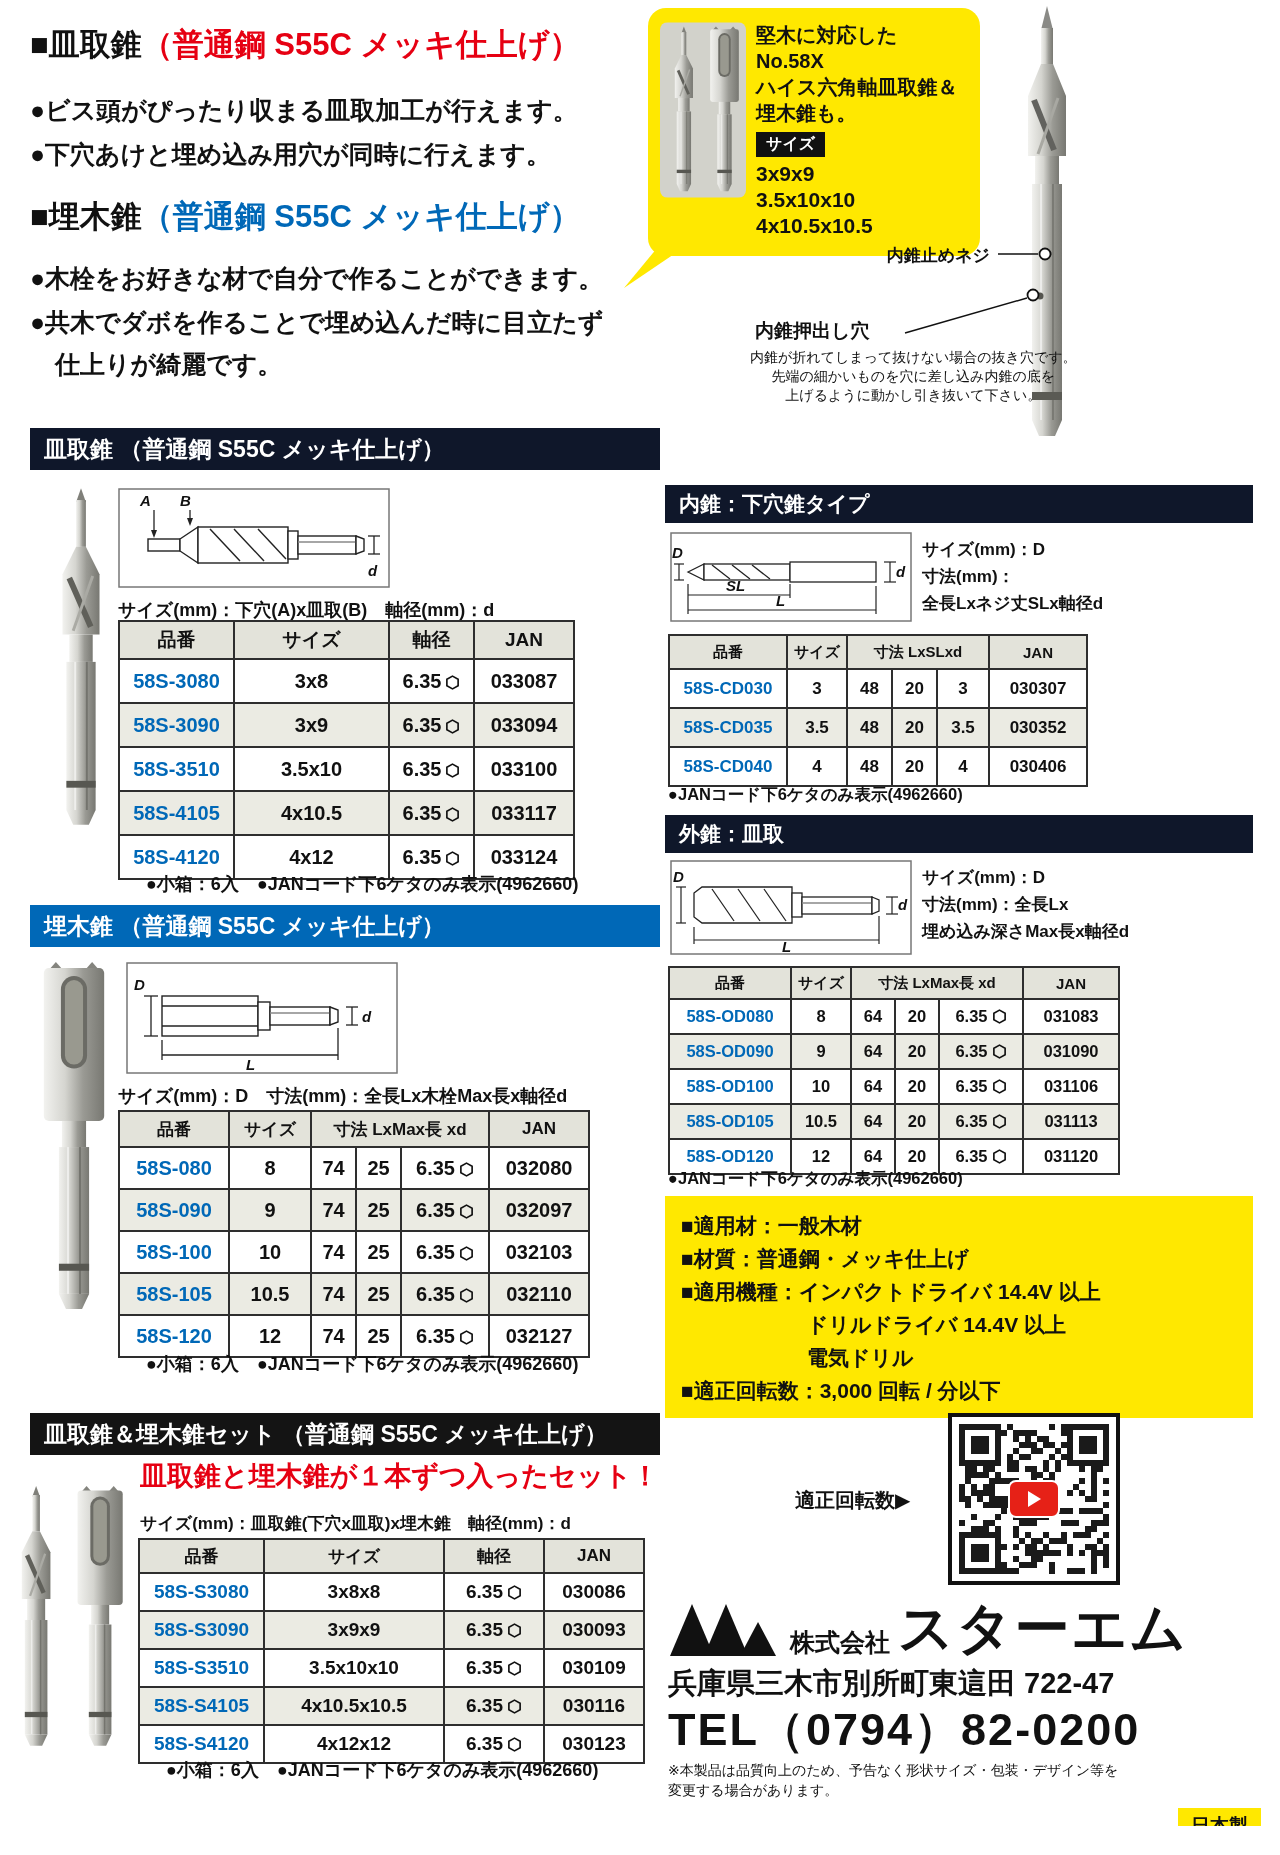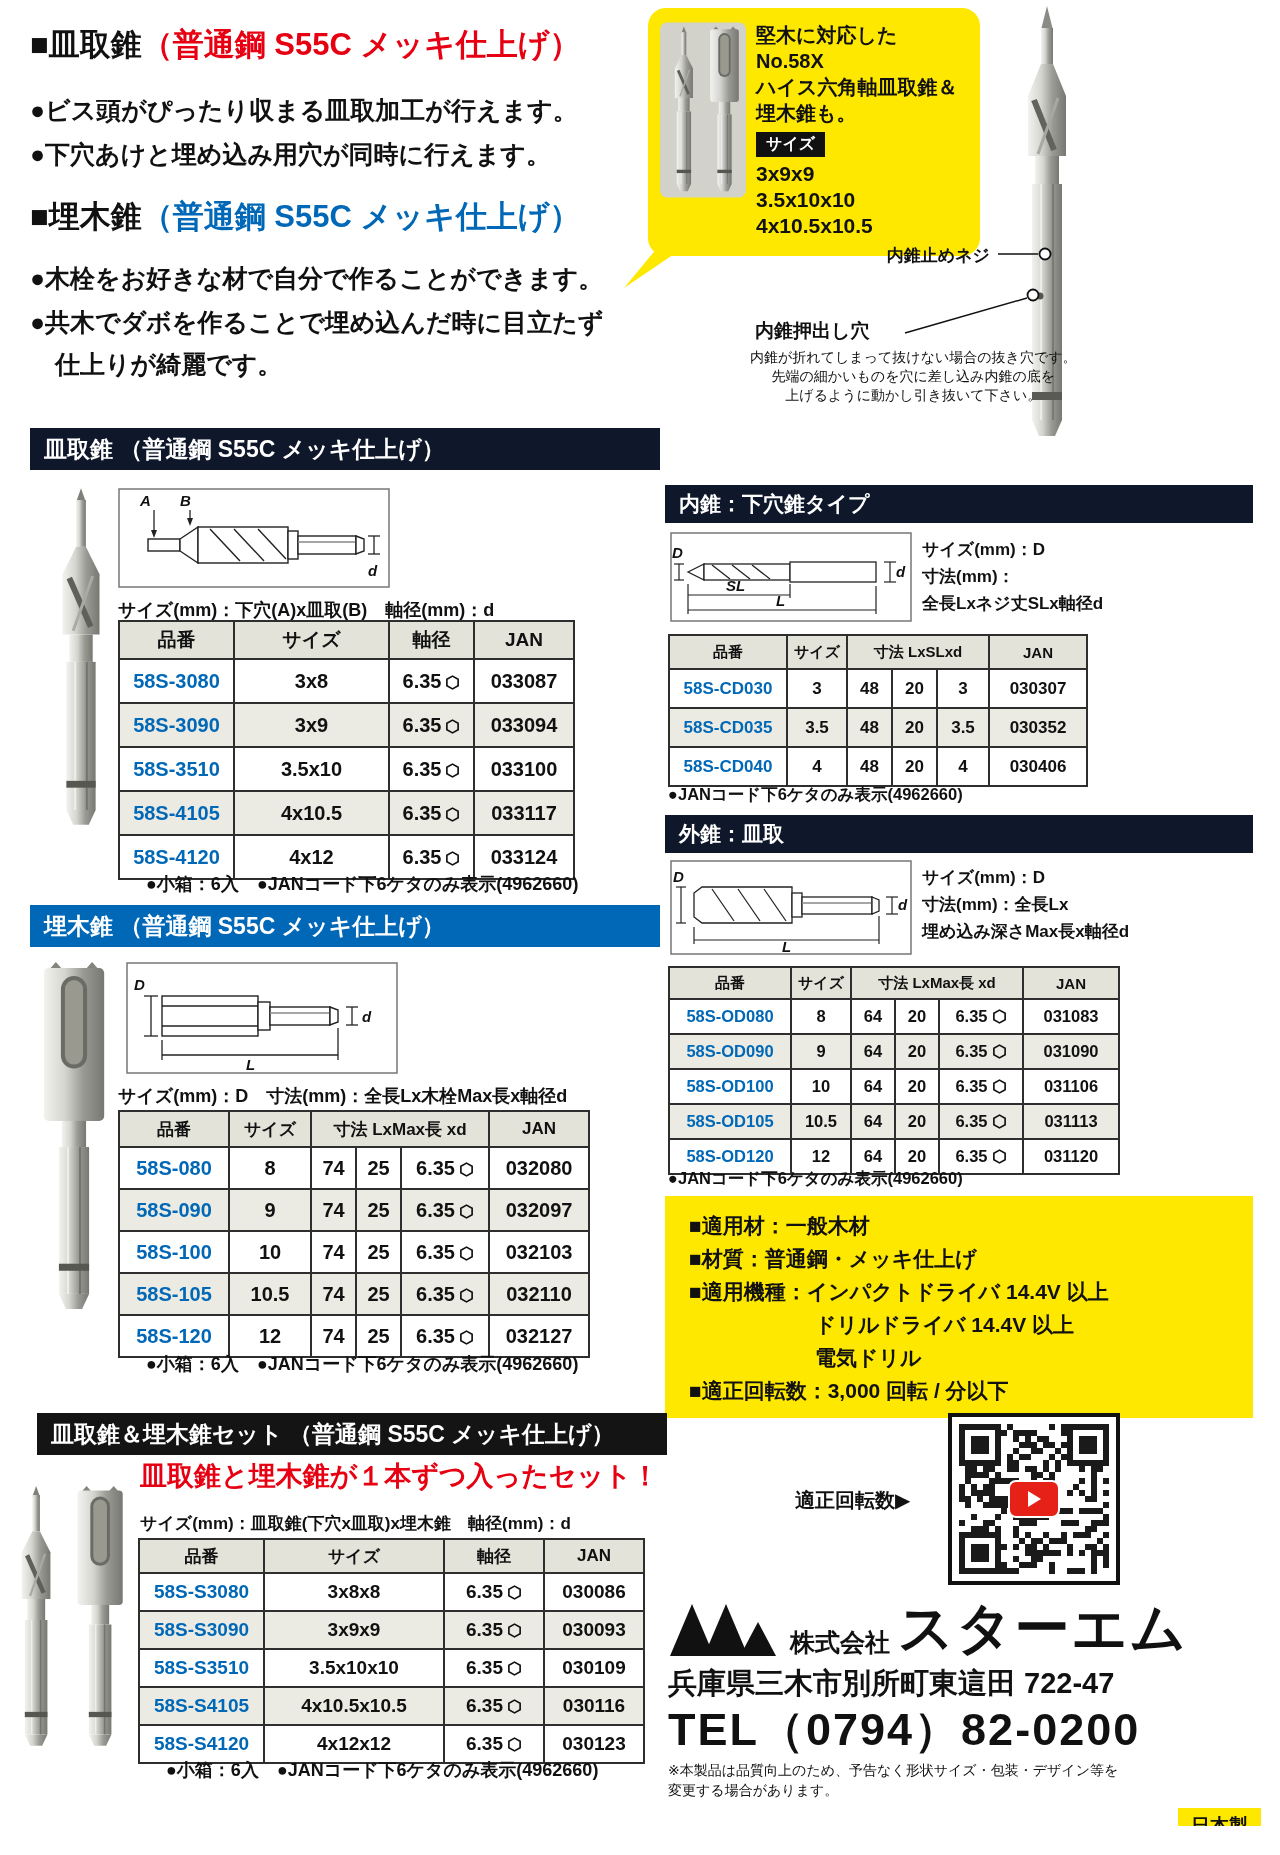--- a/index.html
+++ b/index.html
@@ -24,41 +24,41 @@
   .anno{position:absolute;font-weight:bold;white-space:nowrap;}
   .anno-desc{position:absolute;font-size:14px;line-height:19px;text-align:center;}
   .anno-desc div{white-space:nowrap;}
   
   .banner{position:absolute;height:42px;line-height:42px;width:630px;color:#fff;
           font-size:23px;font-weight:bold;padding-left:14px;box-sizing:border-box;white-space:nowrap;}
   .banner-sm{position:absolute;height:38px;line-height:38px;width:588px;color:#fff;
           font-size:21px;font-weight:bold;padding-left:14px;box-sizing:border-box;white-space:nowrap;}
   .bg-red{background:#0f172a;}
   .bg-blue{background:#0068b7;}
-  .bg-black{background:#141414;margin-left:7px;}
+  .bg-black{background:#141414;}
   
   .spec-table{position:absolute;border-collapse:collapse;background:#fff;table-layout:fixed;}
   .spec-table th,.spec-table td{border:2px solid #2e2e2e;text-align:center;vertical-align:middle;padding:0;overflow:hidden;}
   .spec-table th{background:#e3e3da;}
   .spec-table tbody tr:nth-child(even) td{background:#ebebe3;}
   .spec-table td:first-child{color:#0068b7;}
   .t-sara{font-size:20px;font-weight:bold;}  .t-sara th{height:36px;font-size:19px;} .t-sara td{height:42px;}
   .t-umeki{font-size:20px;font-weight:bold;} .t-umeki th{height:34px;font-size:17px;} .t-umeki td{height:40px;}
   .t-set{font-size:19px;font-weight:bold;}   .t-set th{height:32px;font-size:17px;}  .t-set td{height:36px;}
   .t-uchi{font-size:17px;font-weight:bold;}  .t-uchi th{height:32px;font-size:15px;} .t-uchi td{height:37px;}
   .t-soto{font-size:16.5px;font-weight:bold;}.t-soto th{height:30px;font-size:15px;} .t-soto td{height:33px;}
   .hex-icon{width:15px;height:15px;vertical-align:-2px;margin-left:4px;}
   .size-note{position:absolute;font-size:18px;font-weight:bold;white-space:nowrap;}
   .note{position:absolute;font-size:18px;font-weight:bold;white-space:nowrap;margin-left:28px;}
   .note-sm{position:absolute;font-size:16.5px;font-weight:bold;white-space:nowrap;}
   .spec-txt{position:absolute;font-size:17px;font-weight:bold;line-height:27px;}
   
   .dim{font:italic bold 15px "Liberation Sans","DejaVu Sans",sans-serif;fill:#111;}
   
-  .specs-box{position:absolute;background:#ffe800;padding:13px 24px;box-sizing:border-box;}
+  .specs-box{position:absolute;background:#ffe800;padding:13px 16px;box-sizing:border-box;}
   .spec-line{font-size:21px;font-weight:bold;line-height:33px;white-space:nowrap;}
   
   .catchphrase{position:absolute;font-family:"Liberation Serif","DejaVu Serif",serif;
                font-size:27px;font-weight:bold;color:#e60012;white-space:nowrap;}
   
   .qr-wrap{position:absolute;background:#fff;border:4px solid #111;padding:7px;line-height:0;}
   .yt-badge{position:absolute;left:50%;top:50%;transform:translate(-50%,-50%);width:48px;height:34px;
             background:#e62117;border-radius:8px;border:2px solid #fff;display:flex;align-items:center;justify-content:center;}
   .yt-play{width:0;height:0;border-left:13px solid #fff;border-top:8px solid transparent;border-bottom:8px solid transparent;}
   .made-in{position:absolute;background:#ffe800;font-size:19px;font-weight:bold;padding:5px 13px;}

